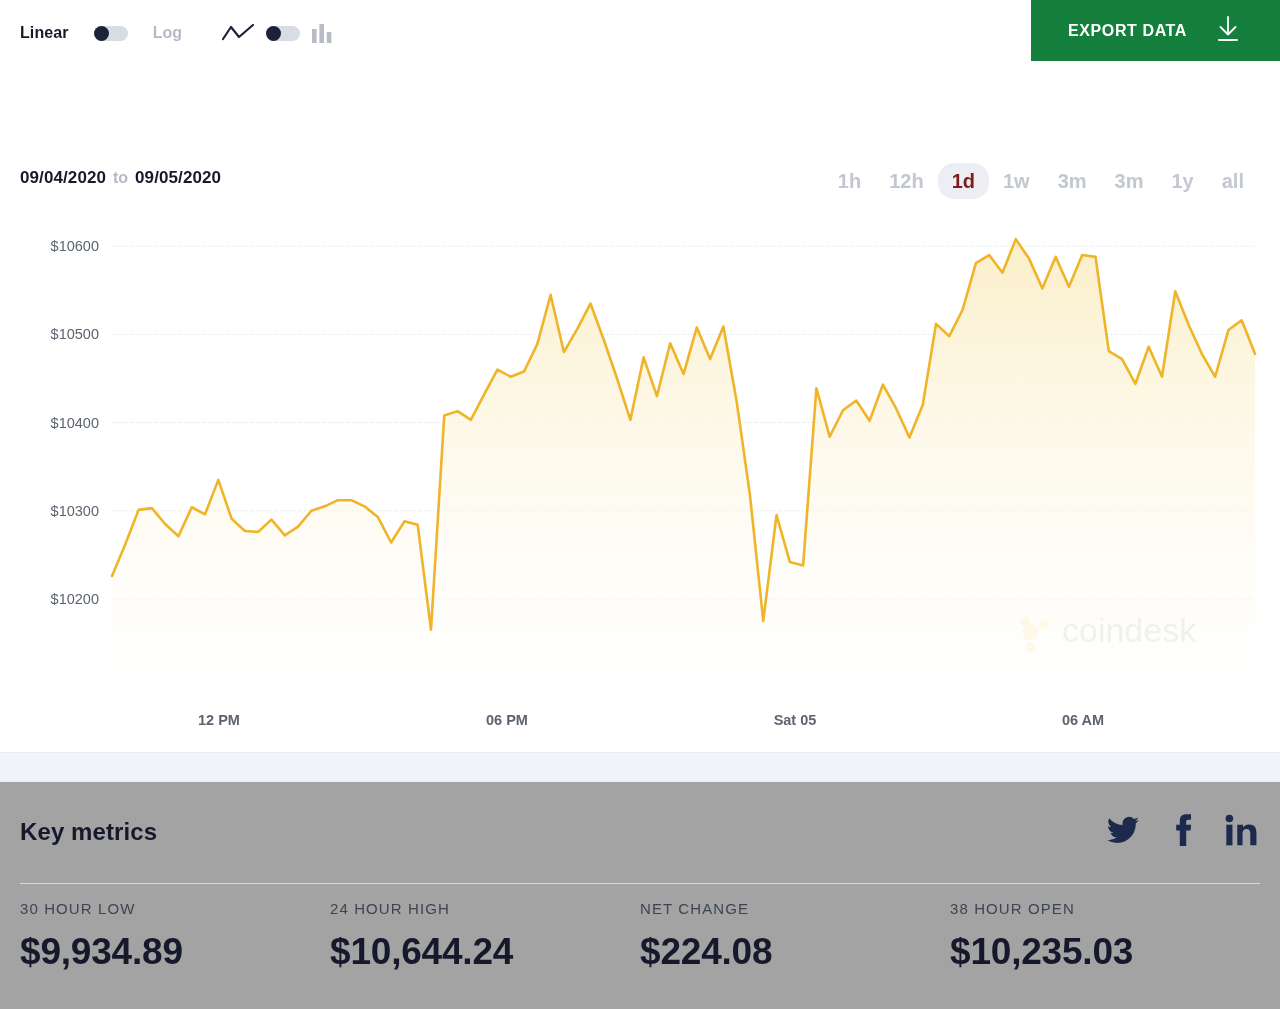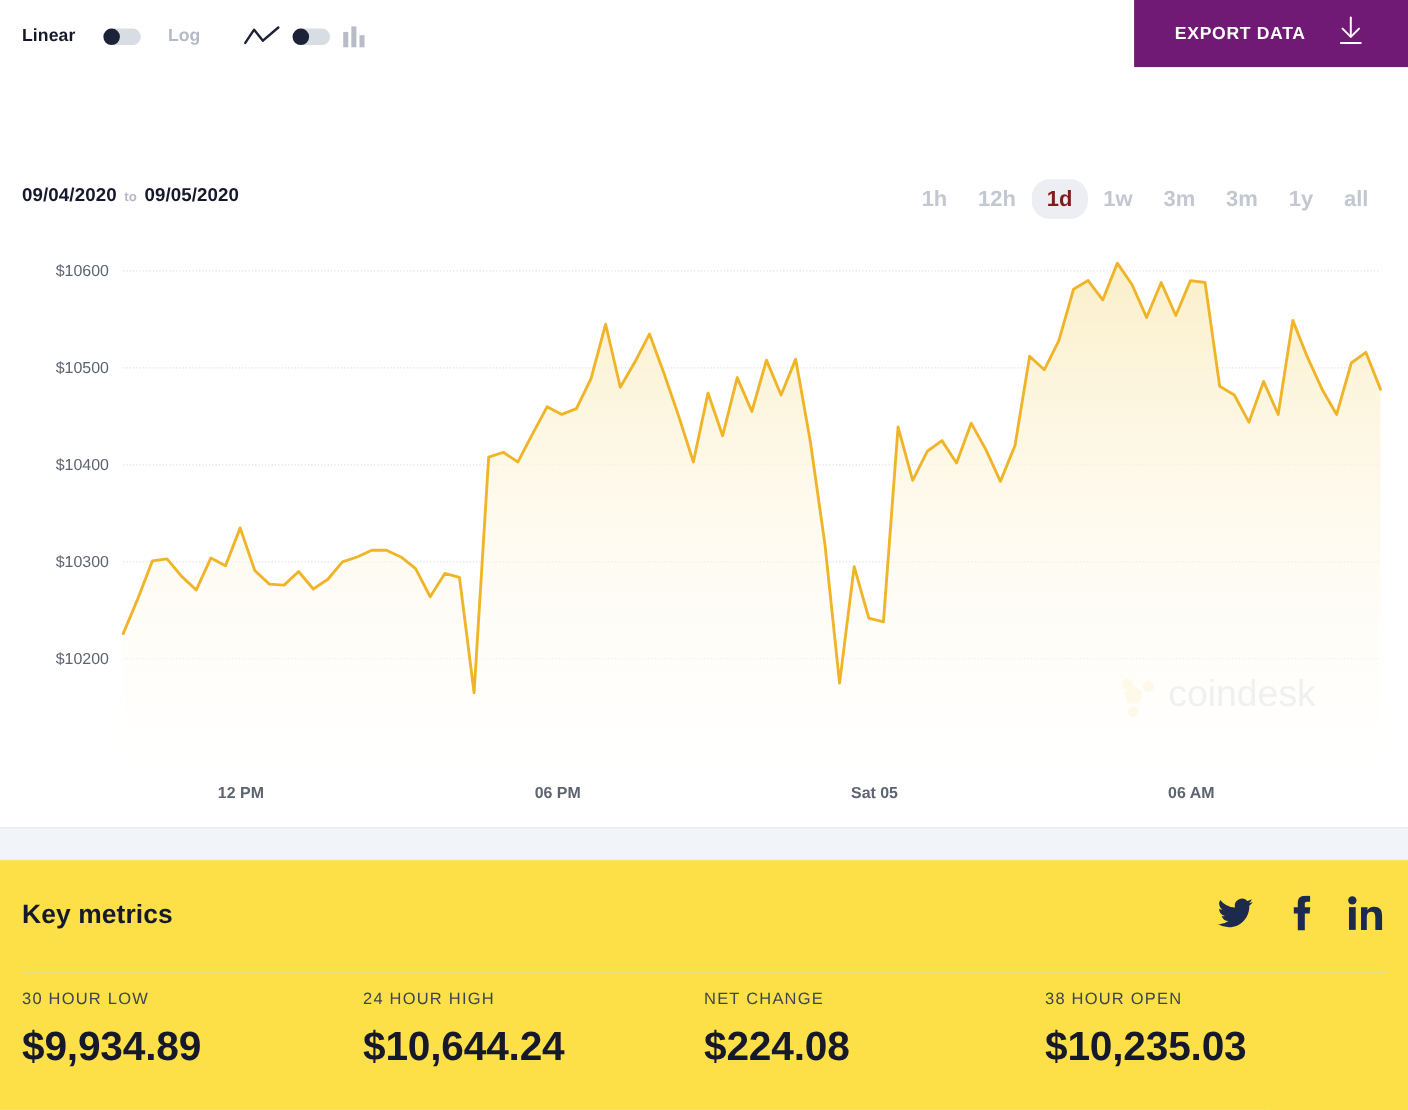--- a/index.html
+++ b/index.html
@@ -64,21 +64,21 @@
   }
   .icon-line { display: block; }
   .icon-bars { display: block; }
 
   .export-btn {
     position: absolute;
     right: 0;
     top: 0;
     width: 249px;
     height: 61px;
-    background: #701a75;
+    background: #15803d;
     color: #ffffff;
     display: flex;
     align-items: center;
     justify-content: center;
     gap: 26px;
     cursor: pointer;
     border: none;
   }
   .export-btn .label {
     font-size: 16px;
@@ -96,21 +96,21 @@
     position: absolute;
     left: 20px;
     top: 106px;
     font-size: 17px;
     font-weight: bold;
     letter-spacing: 0.1px;
   }
   .daterange .to {
     color: #b4bac6;
     font-weight: bold;
-    font-size: 12px;
+    font-size: 16px;
     padding: 0 2px;
   }
 
   .range-tabs {
     position: absolute;
     right: 22px;
     top: 101px;
     display: flex;
     align-items: center;
     gap: 0px;
@@ -174,21 +174,21 @@
     border-bottom: 1px solid #eceef2;
   }
 
   
   .metrics-section {
     position: absolute;
     top: 782px;
     left: 0;
     width: 1280px;
     height: 227px;
-    background: #fde047;
+    background: #a3a3a3;
   }
   .metrics-head {
     position: relative;
     height: 100px;
   }
   .metrics-title {
     position: absolute;
     left: 20px;
     top: 36px;
     font-size: 24px;

